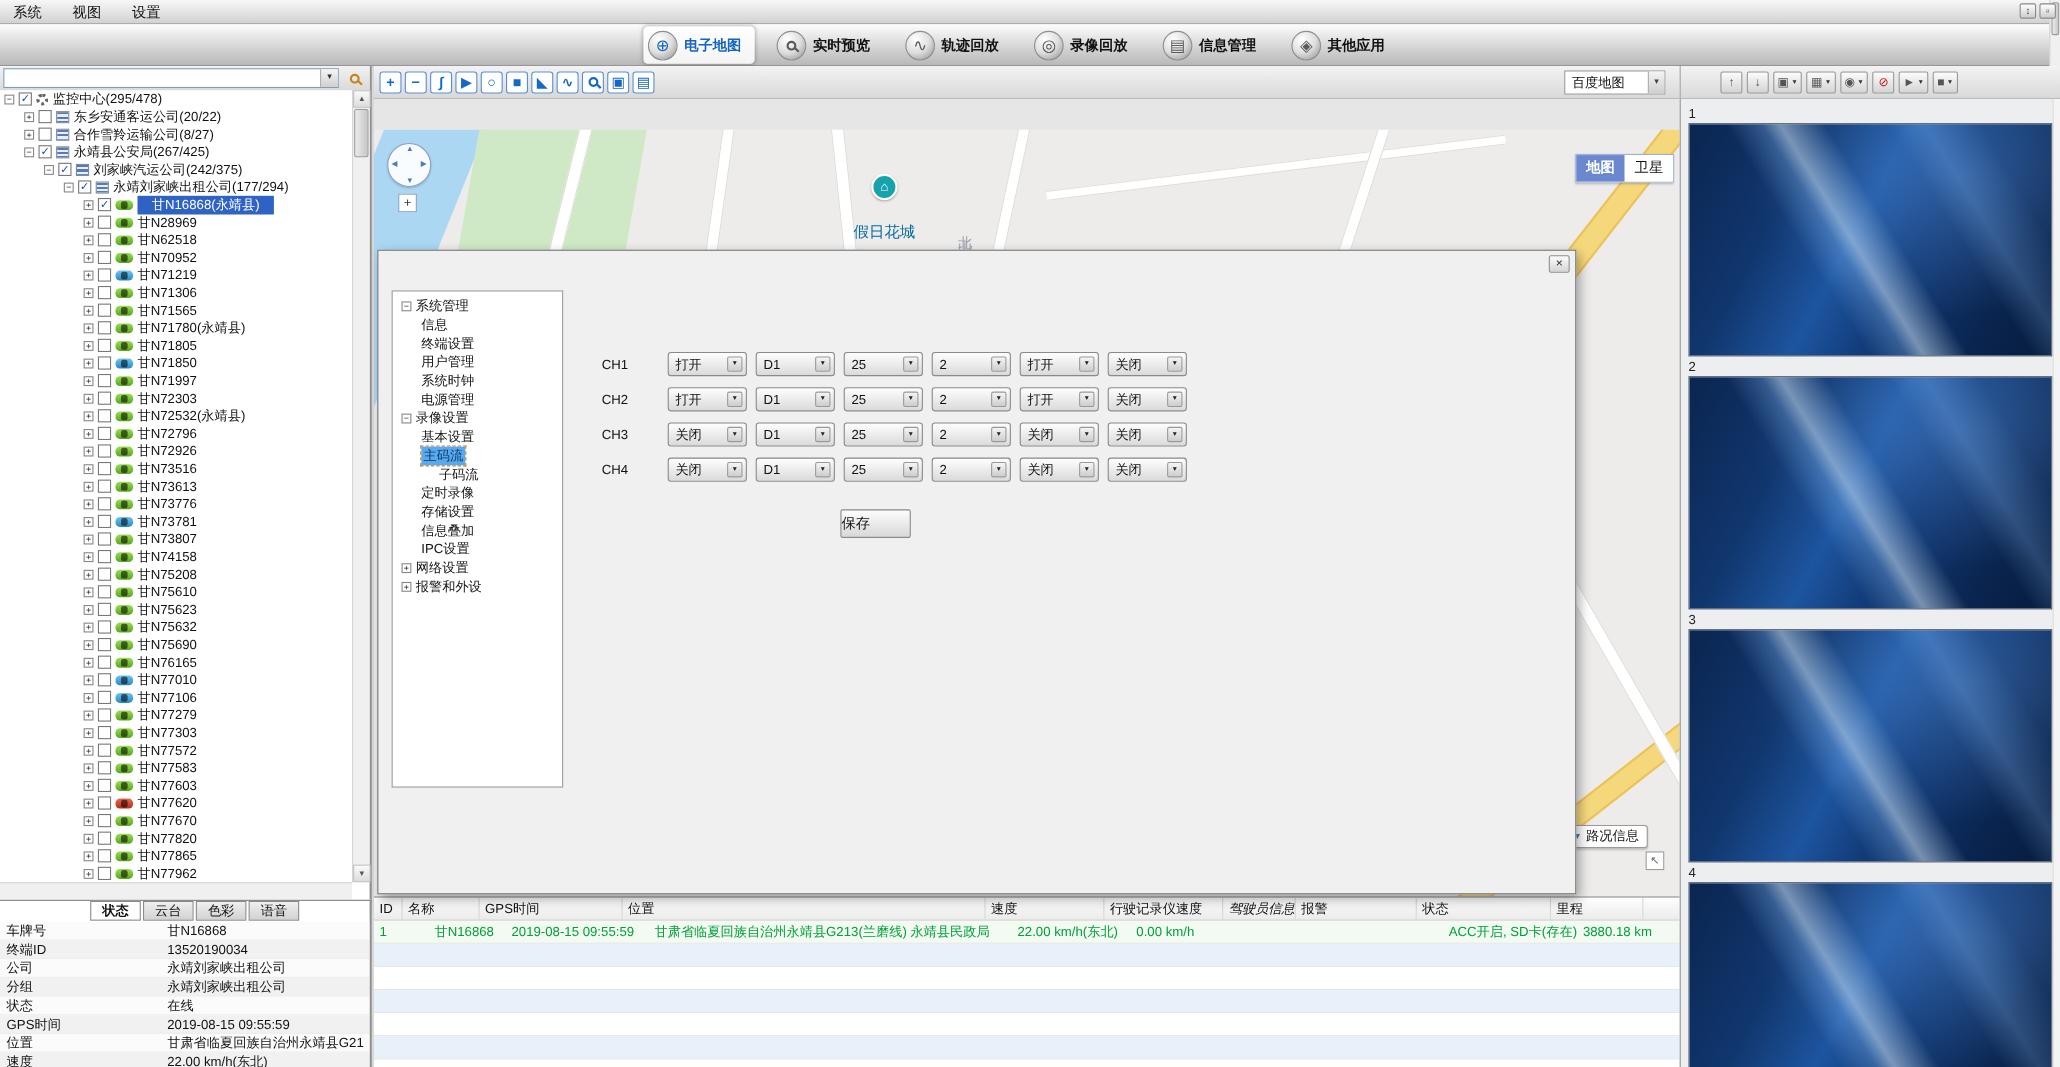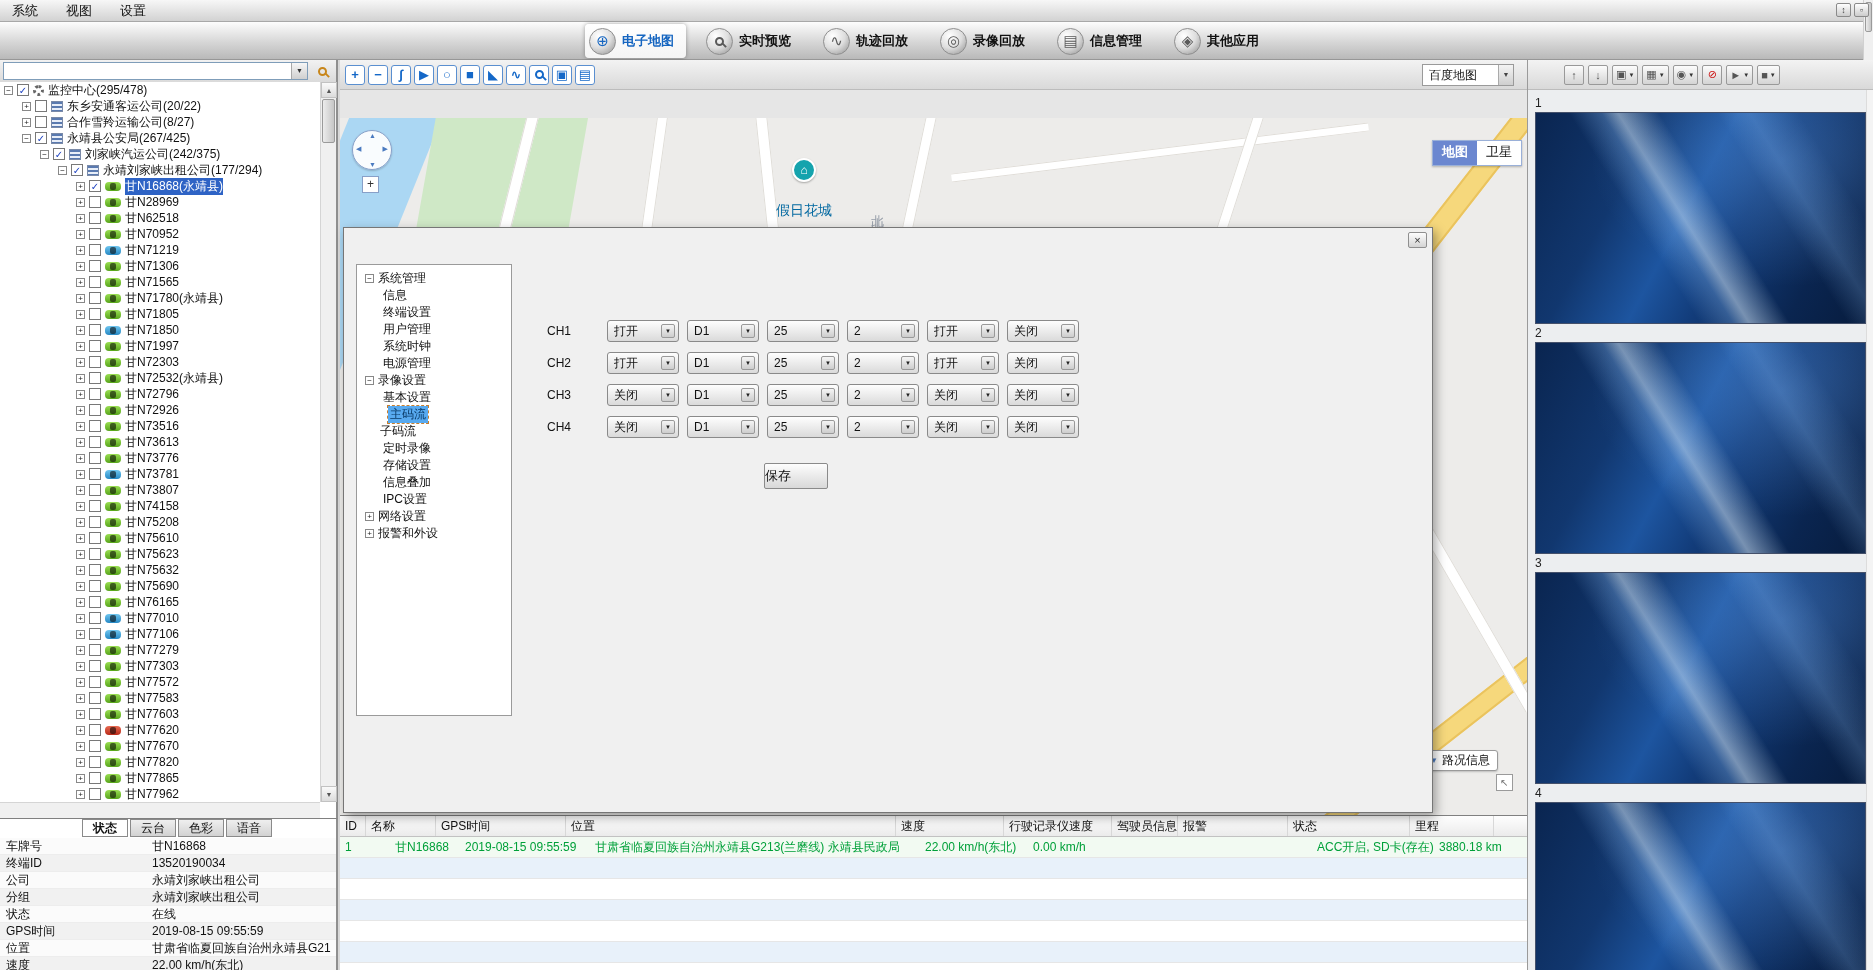--- a/index.html
+++ b/index.html
@@ -33,21 +33,21 @@
 .texp{width:9px;height:9px;border:1px solid #888;background:#fff;font-size:8px;line-height:7px;text-align:center;color:#222;margin-right:4px;flex:none}
 .tchk{width:12px;height:12px;border:1px solid #787878;background:#fff;margin-right:4px;flex:none;font-size:10px;line-height:11px;text-align:center;color:#1a3fc0;font-weight:bold}
 .gear{width:11px;height:11px;border:3px dotted #666;border-radius:50%;margin-right:4px;flex:none}
 .lic{width:12px;height:11px;border:1px solid #7a8aa8;background:repeating-linear-gradient(#5a7ab0 0 2px,#e8eef8 2px 4px);margin-right:4px;flex:none}
 .car{width:16px;height:9px;border-radius:4px;margin-right:4px;flex:none;position:relative}
 .car::after{content:"";position:absolute;left:5px;top:1px;width:6px;height:7px;background:rgba(0,0,0,.55);border-radius:2px}
 .car-green{background:linear-gradient(#9ade52,#58a51c)}
 .car-blue{background:linear-gradient(#6fc6ef,#2688c4)}
 .car-red{background:linear-gradient(#e76a52,#b92a18)}
 .tlbl{font-size:12px}
-.tlbl.sel{background:#2e63c5;color:#fff;padding:0 0}
+.tlbl.sel{background:#2e63c5;color:#fff;padding:0 13px}
 #tree-vscroll{position:absolute;right:0;top:22px;width:16px;bottom:16px;background:#f0f0f0;border-left:1px solid #d5d5d5}
 #tree-hscroll{position:absolute;left:0;bottom:0;height:16px;right:16px;background:#f0f0f0;border-top:1px solid #d5d5d5}
 .sbtn{width:16px;height:16px;font-size:7px;color:#555;text-align:center;line-height:16px;background:linear-gradient(#fafafa,#dcdcdc);border:1px solid #c2c2c2}
 .sthumb{position:absolute;top:17px;left:1px;width:13px;height:44px;background:linear-gradient(90deg,#ececec,#c6c6c6);border:1px solid #9a9a9a;border-radius:2px}
 #tree-vscroll .down{position:absolute;bottom:0;left:0}
 
 #info-panel{position:absolute;left:0;top:818px;width:338px;height:152px;background:#fff;border-top:1px solid #808080;border-right:2px solid #8f8f8f}
 #info-tabs{position:absolute;left:82px;top:0;display:flex}
 .itab{min-width:46px;height:18px;border:1px solid #8a8a8a;background:linear-gradient(#efefef,#d2d2d2);text-align:center;line-height:16px;font-size:12px;padding:0 4px;margin-right:2px}
 .itab.active{background:#fff;font-weight:bold}
@@ -616,24 +616,24 @@
       <div class="dtrow" style="padding-left: 26px;">
         <span class="dtlbl">电源管理</span>
       </div>
       <div class="dtrow" style="padding-left: 8px;">
         <span class="texp">−</span>
         <span class="dtlbl">录像设置</span>
       </div>
       <div class="dtrow" style="padding-left: 26px;">
         <span class="dtlbl">基本设置</span>
       </div>
-      <div class="dtrow" style="padding-left: 14px; margin-left: 17px;">
+      <div class="dtrow" style="padding-left: 26px;">
         <span class="dtlbl sel">主码流</span>
       </div>
-      <div class="dtrow" style="padding-left: 23px;">
+      <div class="dtrow" style="padding-left: 42px;">
         <span class="dtlbl">子码流</span>
       </div>
       <div class="dtrow" style="padding-left: 26px;">
         <span class="dtlbl">定时录像</span>
       </div>
       <div class="dtrow" style="padding-left: 26px;">
         <span class="dtlbl">存储设置</span>
       </div>
       <div class="dtrow" style="padding-left: 26px;">
         <span class="dtlbl">信息叠加</span>
@@ -764,21 +764,21 @@
 </div>
 
 <div id="monitor-table">
     <div class="brow header">
       <span class="bcell h" style="width: 26px;">ID</span>
       <span class="bcell h" style="width: 70px;">名称</span>
       <span class="bcell h" style="width: 130px;">GPS时间</span>
       <span class="bcell h" style="width: 330px;">位置</span>
       <span class="bcell h" style="width: 108px;">速度</span>
       <span class="bcell h" style="width: 108px;">行驶记录仪速度</span>
-      <span class="bcell h" style="width: 66px;">驾驶员信息</span>
+      <span class="bcell h" style="width: 66px; font-style: italic;">驾驶员信息</span>
       <span class="bcell h" style="width: 110px;">报警</span>
       <span class="bcell h" style="width: 122px;">状态</span>
       <span class="bcell h" style="width: 84px;">里程</span>
     </div>
     <div class="brow data">
       <span class="bcell d" style="width: 50px;">1</span>
       <span class="bcell d" style="width: 70px;">甘N16868</span>
       <span class="bcell d" style="width: 130px;">2019-08-15 09:55:59</span>
       <span class="bcell d" style="width: 330px;">甘肃省临夏回族自治州永靖县G213(兰磨线) 永靖县民政局</span>
       <span class="bcell d" style="width: 108px;">22.00 km/h(东北)</span>

